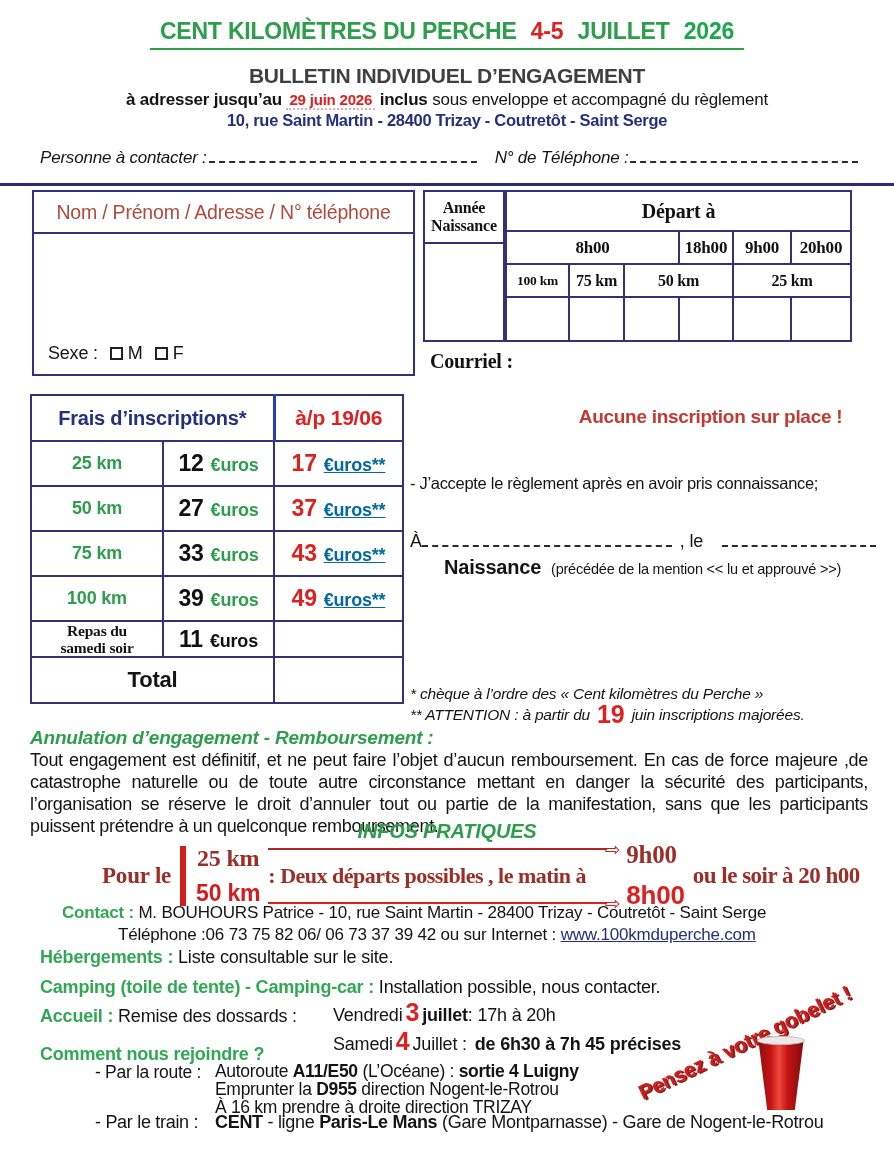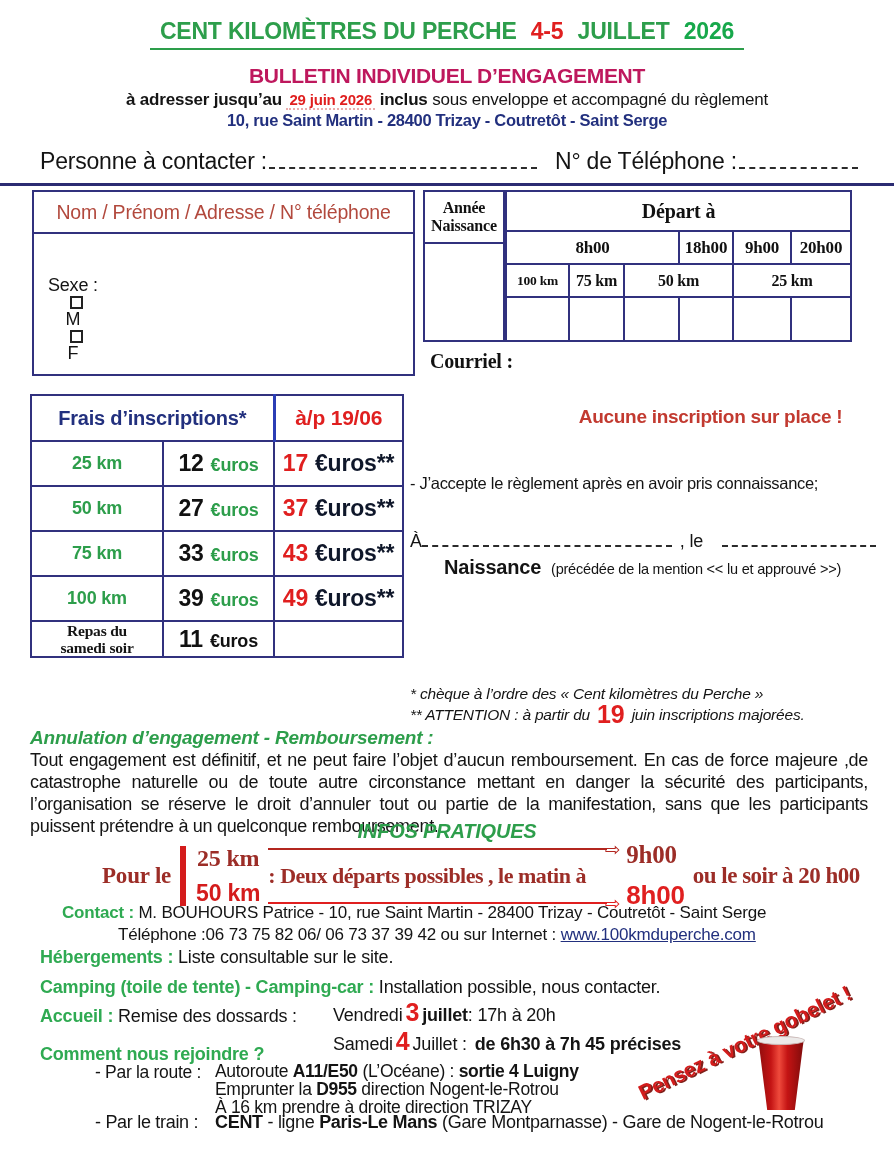--- a/index.html
+++ b/index.html
@@ -14,38 +14,38 @@
   .nw { white-space:nowrap; }
   .b { font-weight:bold; }
   .green { color:#2d9e4b; }
   .green2 { color:#17a84b; }
   .red { color:#e01f1f; }
 
   
   .title { top:18px; left:0; width:894px; text-align:center; font-size:23px; font-weight:bold; }
   .title-underline { display:inline-block; border-bottom:2px solid #2d9e4b; padding:0 6px 3px 6px; }
   .title .sp { margin:0 4px; }
-  .subtitle { top:64px; left:0; width:894px; text-align:center; font-size:21px; font-weight:bold; color:#be185d; letter-spacing:-0.3px; }
+  .subtitle { top:64px; left:0; width:894px; text-align:center; font-size:21px; font-weight:bold; color:#404040; letter-spacing:-0.3px; }
   .deadline { top:90px; left:0; width:894px; text-align:center; font-size:17px; }
   .deadline .date { color:#e01f1f; font-weight:bold; font-size:15px; border-bottom:2px dotted #eaabab; padding:0 3px; }
   .address { top:111px; left:0; width:894px; text-align:center; font-size:16.5px; font-weight:bold; color:#22307e; letter-spacing:-0.3px; }
 
-  .contact-row { top:148px; left:40px; width:818px; display:flex; align-items:baseline; font-size:23px; }
+  .contact-row { top:148px; left:40px; width:818px; display:flex; align-items:baseline; font-size:17px;font-style:italic; }
   .fill { border-bottom:2px dashed #2b2b2b; height:14px; }
   .fill.f1 { width:268px; margin-right:18px; }
   .fill.f2 { flex:1; }
   .contact-row .lbl { white-space:nowrap; margin-right:2px; }
 
   .topline { top:183px; left:0; width:894px; height:3px; background:#2b2b72; }
 
   
   .infobox { left:32px; top:190px; width:383px; height:186px; border:2px solid #31317e; background:#fff; }
   .infobox .hd { height:42px; border-bottom:2px solid #31317e; display:flex; align-items:center; justify-content:center;
                  color:#b2493d; font-size:19.5px; letter-spacing:-0.2px; }
-  .sexline { position:absolute; left:14px; bottom:10px; font-size:18px; display:flex; align-items:center;flex-direction:column; }
+  .sexline { position:absolute; left:14px; bottom:10px; font-size:18px; display:flex; align-items:center; }
   .cb { display:inline-block; width:13px; height:13px; border:2px solid #222; margin:0 5px 0 12px; background:#fff; }
 
   
   .yearbox { left:423px; top:190px; width:82px; height:152px; border:2px solid #31317e; font-family:"Liberation Serif", serif; }
   .yearbox .hd { height:52px; border-bottom:2px solid #31317e; display:flex; flex-direction:column; align-items:center; justify-content:center;
                  font-weight:bold; font-size:16px; line-height:18px; color:#111; }
   .yearbox .cell { height:94px; }
 
   
   table.depart { position:absolute; left:505px; top:190px; border-collapse:collapse; table-layout:fixed; background:#fff; }
@@ -60,21 +60,21 @@
 
   
   table.fees { position:absolute; left:30px; top:394px; border-collapse:collapse; table-layout:fixed; background:#fff; }
   table.fees td { border:2px solid #31317e; text-align:center; vertical-align:middle; }
   .fees .hl { height:46px; font-size:20px; font-weight:bold; color:#22307e; letter-spacing:-0.2px; }
   .fees .hr { height:46px; font-size:21px; font-weight:bold; color:#e01f1f; border-left:3px solid #2b3db5 !important; }
   .fees .km { height:45px; font-size:18px; font-weight:bold; color:#2d9e4b; }
   .fees .num { font-size:23px; font-weight:bold; color:#111; margin-right:7px; }
   .fees .cur { font-size:18px; font-weight:bold; color:#2d9e4b; }
   .fees .lnum { font-size:23px; font-weight:bold; color:#e01f1f; margin-right:7px; }
-  .fees .lcur { font-size:23px; font-weight:bold; color:#0f172a; }
+  .fees .lcur { font-size:18px; font-weight:bold; color:#0369a1;text-decoration:underline; }
   .fees .meal { font-family:"Liberation Serif", serif; font-weight:bold; font-size:15.5px; line-height:17px; }
   .fees .mealcur { font-size:18px; font-weight:bold; color:#111; }
   .fees .total { font-size:22px; font-weight:bold; height:46px; }
 
   
   .no-onsite { left:563px; top:406px; width:295px; text-align:center; font-size:19px; font-weight:bold; color:#c23a30; letter-spacing:-0.3px; }
   .accept { left:410px; top:474px; font-size:16.5px; letter-spacing:-0.3px; }
   .place-date { left:410px; top:531px; width:466px; display:flex; align-items:baseline; font-size:18px; }
   .place-date .fillA { width:250px; border-bottom:2px dashed #2b2b2b; height:13px; }
   .place-date .fillB { flex:1; border-bottom:2px dashed #2b2b2b; height:13px; }
@@ -262,20 +262,24 @@
       <td><span class="lnum">49</span><span class="lcur">€uros**</span></td>
     </tr>
     <tr>
       <td class="meal">
         <span style="display:block">Repas du</span>
         <span style="display:block">samedi soir</span>
       </td>
       <td><span class="num">11</span><span class="mealcur">€uros</span></td>
       <td></td>
     </tr>
+    <tr>
+      <td colspan="2" class="total">Total</td>
+      <td></td>
+    </tr>
     </tbody>
   </table>
 
   <div class="abs no-onsite">Aucune inscription sur place !</div>
   <div class="abs accept nw">- J’accepte le règlement après en avoir pris connaissance;</div>
 
   <div class="abs place-date">
     <span>À</span>
     <span class="fillA"></span>
     <span class="le">, le</span>

